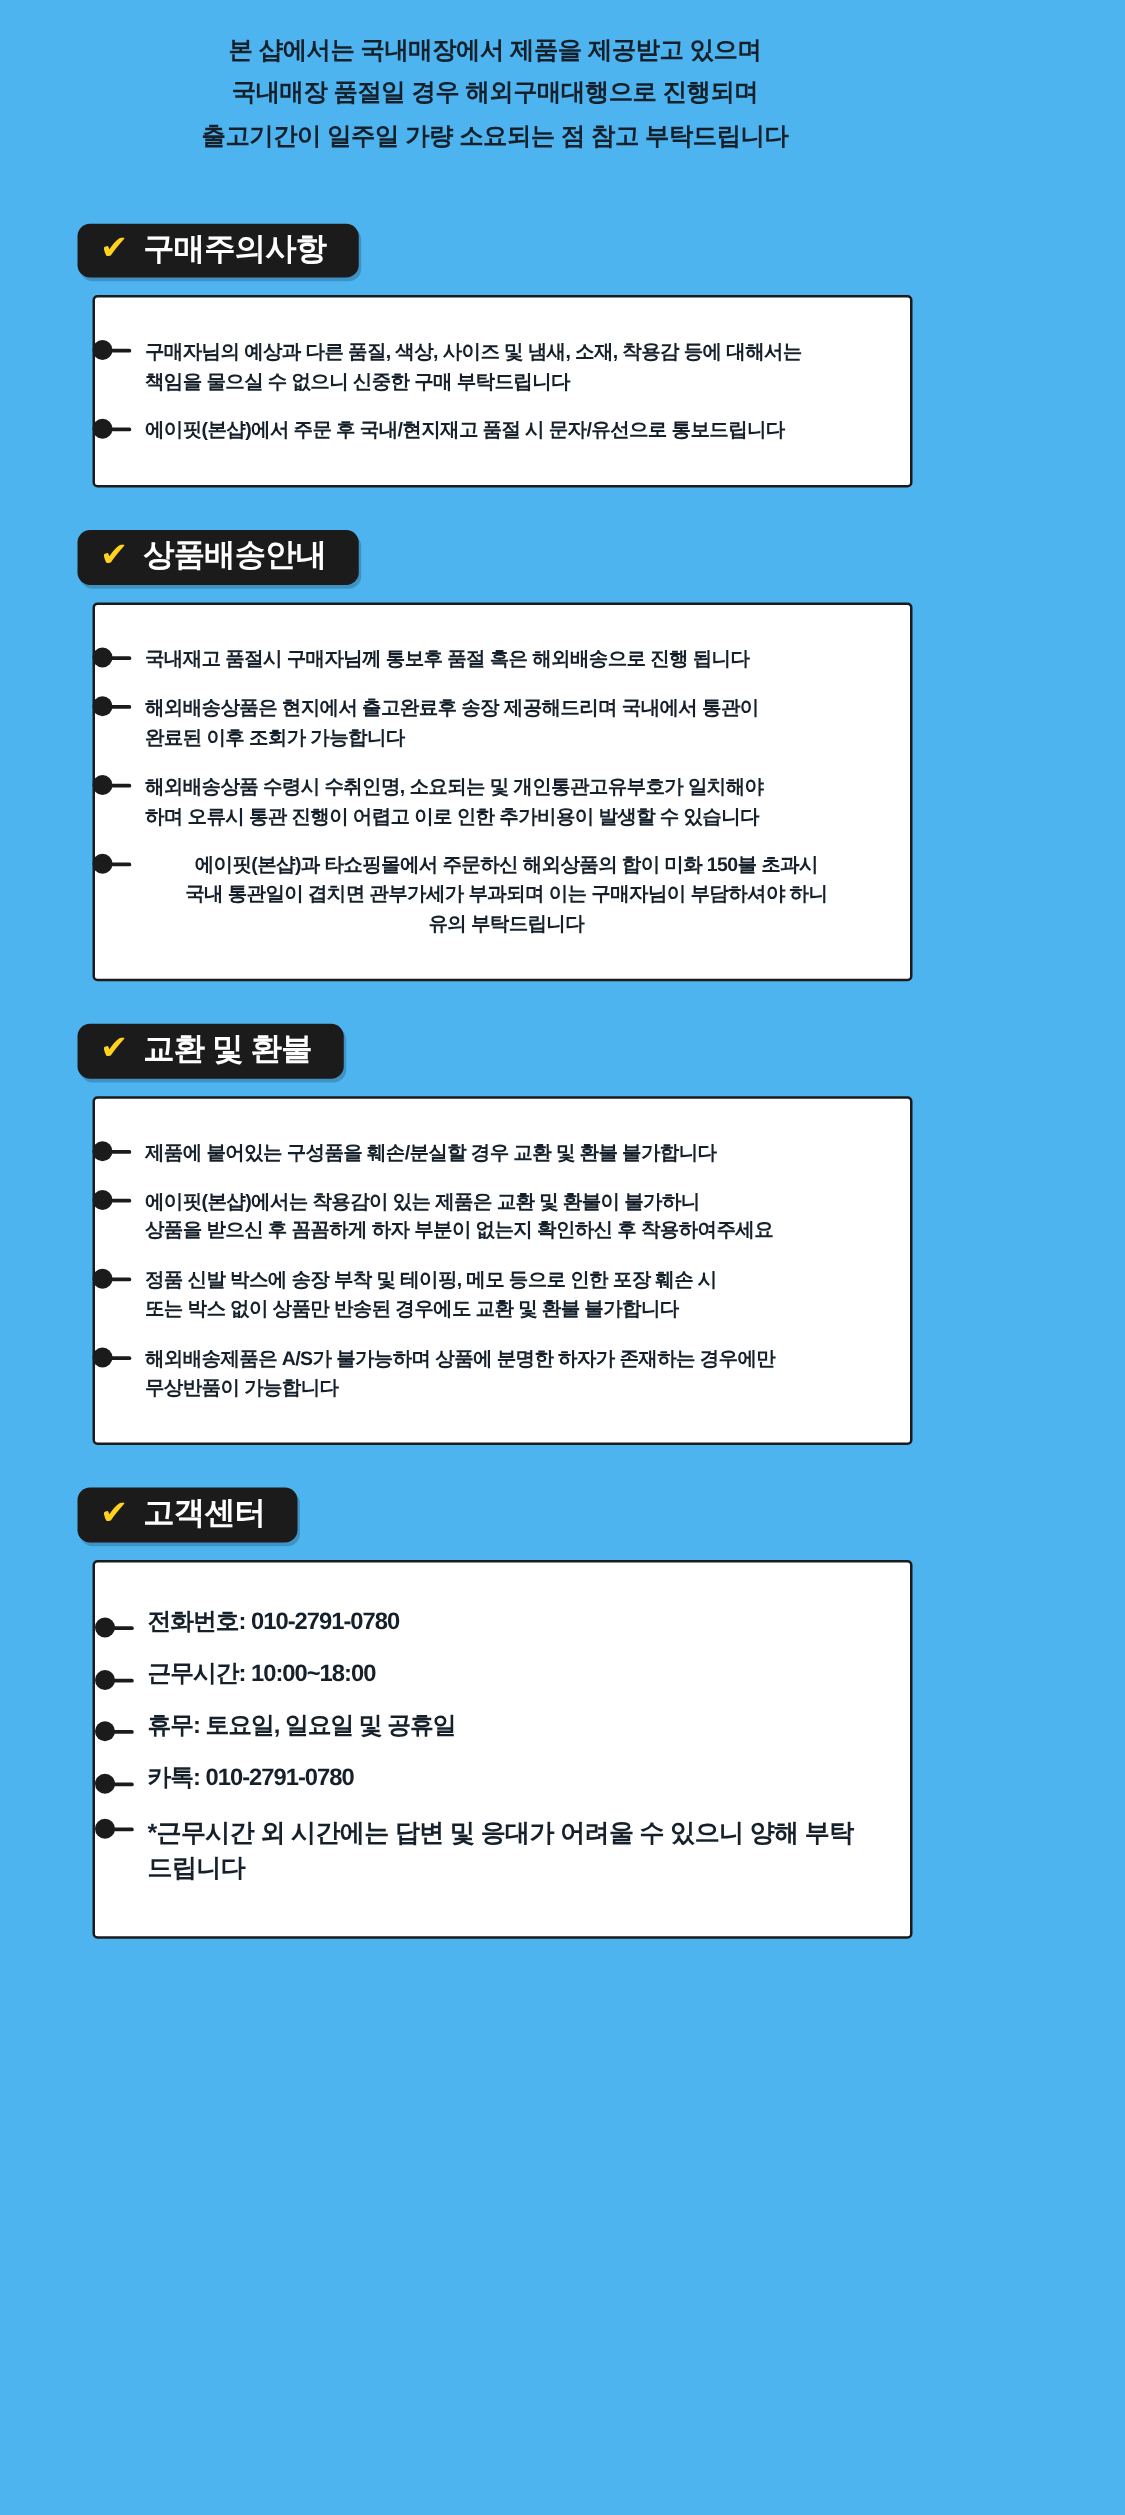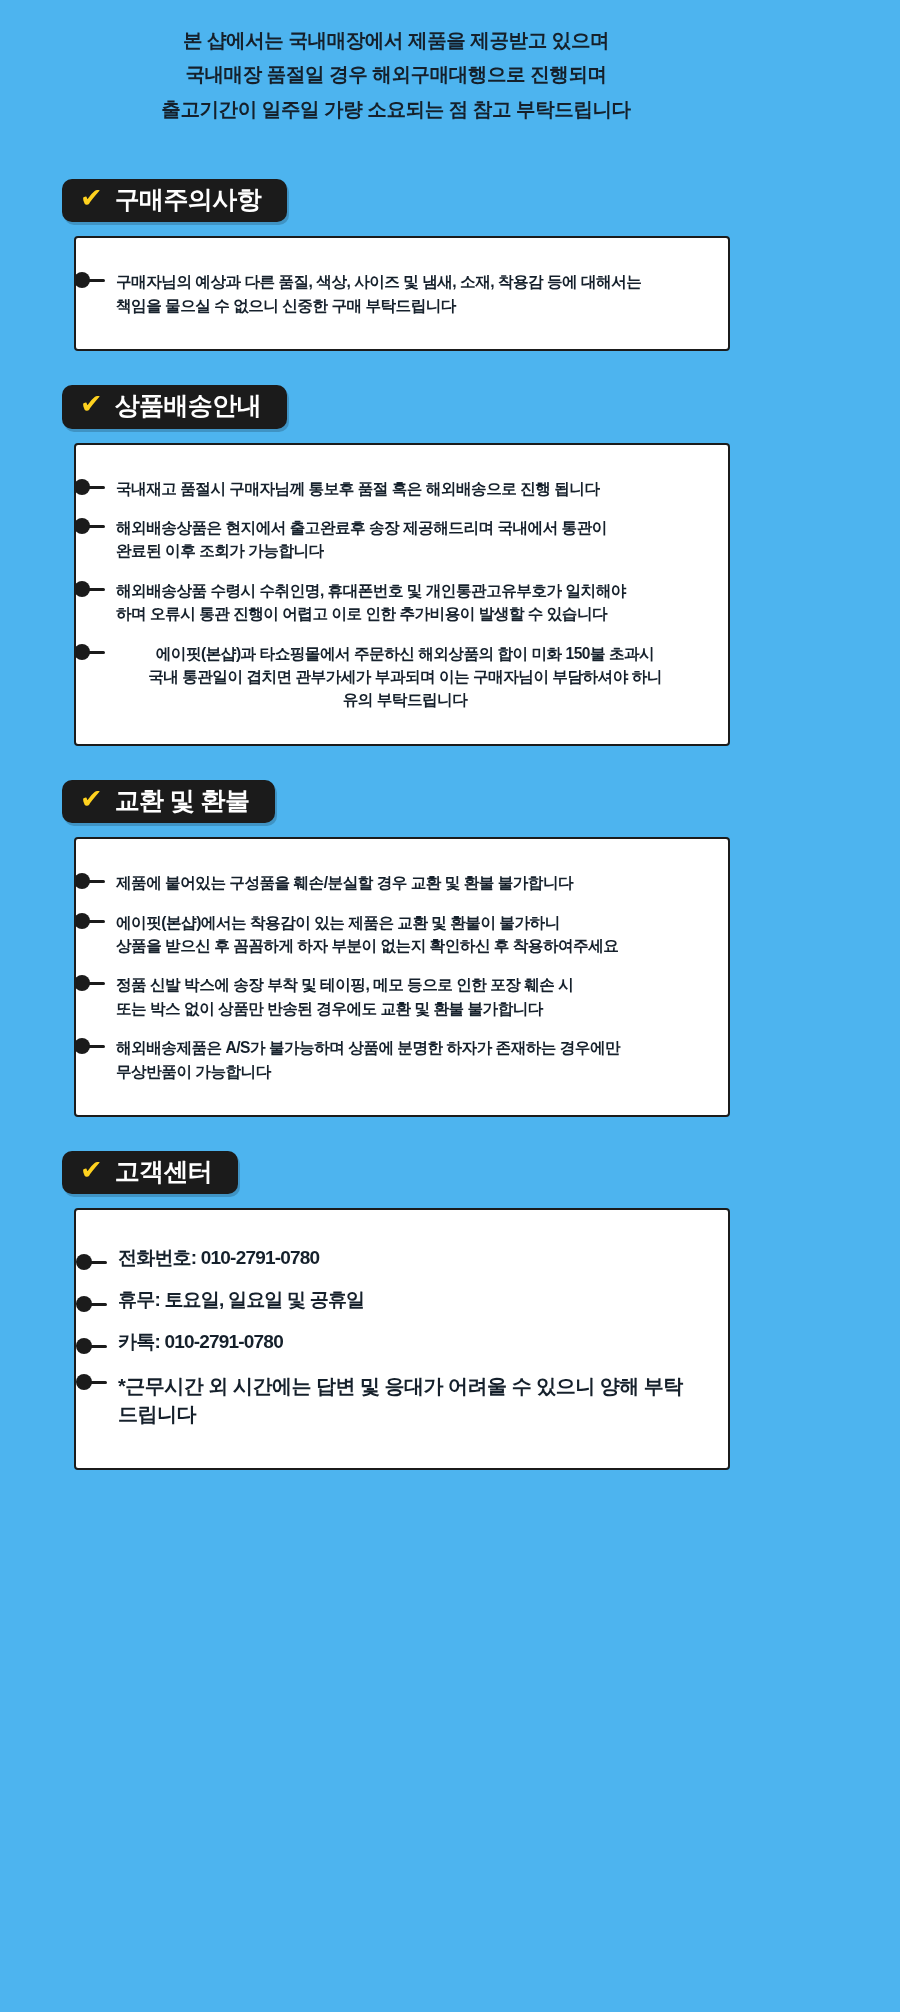--- a/index.html
+++ b/index.html
@@ -156,20 +156,27 @@
     </div>
     <div class="box">
       <div class="row">
         <span class="pin">
             <span class="stem"></span>
             <span class="dot"></span>
           </span>
         <p style="white-space: pre-line;">구매자님의 예상과 다른 품질, 색상, 사이즈 및 냄새, 소재, 착용감 등에 대해서는
 책임을 물으실 수 없으니 신중한 구매 부탁드립니다</p>
       </div>
+      <div class="row">
+        <span class="pin">
+            <span class="stem"></span>
+            <span class="dot"></span>
+          </span>
+        <p style="white-space: pre-line;">에이핏(본샵)에서 주문 후 국내/현지재고 품절 시 문자/유선으로 통보드립니다</p>
+      </div>
     </div>
   </div>
 
   <div class="section">
     <div class="head-wrap">
       <div class="head-tab">
         <span class="check">✔</span>
         <span class="htext">상품배송안내</span>
       </div>
     </div>
@@ -187,21 +194,21 @@
             <span class="dot"></span>
           </span>
         <p style="white-space: pre-line;">해외배송상품은 현지에서 출고완료후 송장 제공해드리며 국내에서 통관이
 완료된 이후 조회가 가능합니다</p>
       </div>
       <div class="row">
         <span class="pin">
             <span class="stem"></span>
             <span class="dot"></span>
           </span>
-        <p style="white-space: pre-line;">해외배송상품 수령시 수취인명, 휴대폰번호 및 개인통관고유부호가 일치해야
+        <p style="white-space: pre-line;">해외배송상품 수령시 수취인명, 소요되는 및 개인통관고유부호가 일치해야
 하며 오류시 통관 진행이 어렵고 이로 인한 추가비용이 발생할 수 있습니다</p>
       </div>
       <div class="row">
         <span class="pin">
             <span class="stem"></span>
             <span class="dot"></span>
           </span>
         <p style="white-space: pre-line; text-align: center;">에이핏(본샵)과 타쇼핑몰에서 주문하신 해외상품의 합이 미화 150불 초과시
 국내 통관일이 겹치면 관부가세가 부과되며 이는 구매자님이 부담하셔야 하니
 유의 부탁드립니다</p>
@@ -264,20 +271,27 @@
             <span class="stem"></span>
             <span class="dot"></span>
           </span>
         <p>전화번호: 010-2791-0780</p>
       </div>
       <div class="row">
         <span class="pin">
             <span class="stem"></span>
             <span class="dot"></span>
           </span>
+        <p>근무시간: 10:00~18:00</p>
+      </div>
+      <div class="row">
+        <span class="pin">
+            <span class="stem"></span>
+            <span class="dot"></span>
+          </span>
         <p>휴무: 토요일, 일요일 및 공휴일</p>
       </div>
       <div class="row">
         <span class="pin">
             <span class="stem"></span>
             <span class="dot"></span>
           </span>
         <p>카톡: 010-2791-0780</p>
       </div>
       <div class="row note">

